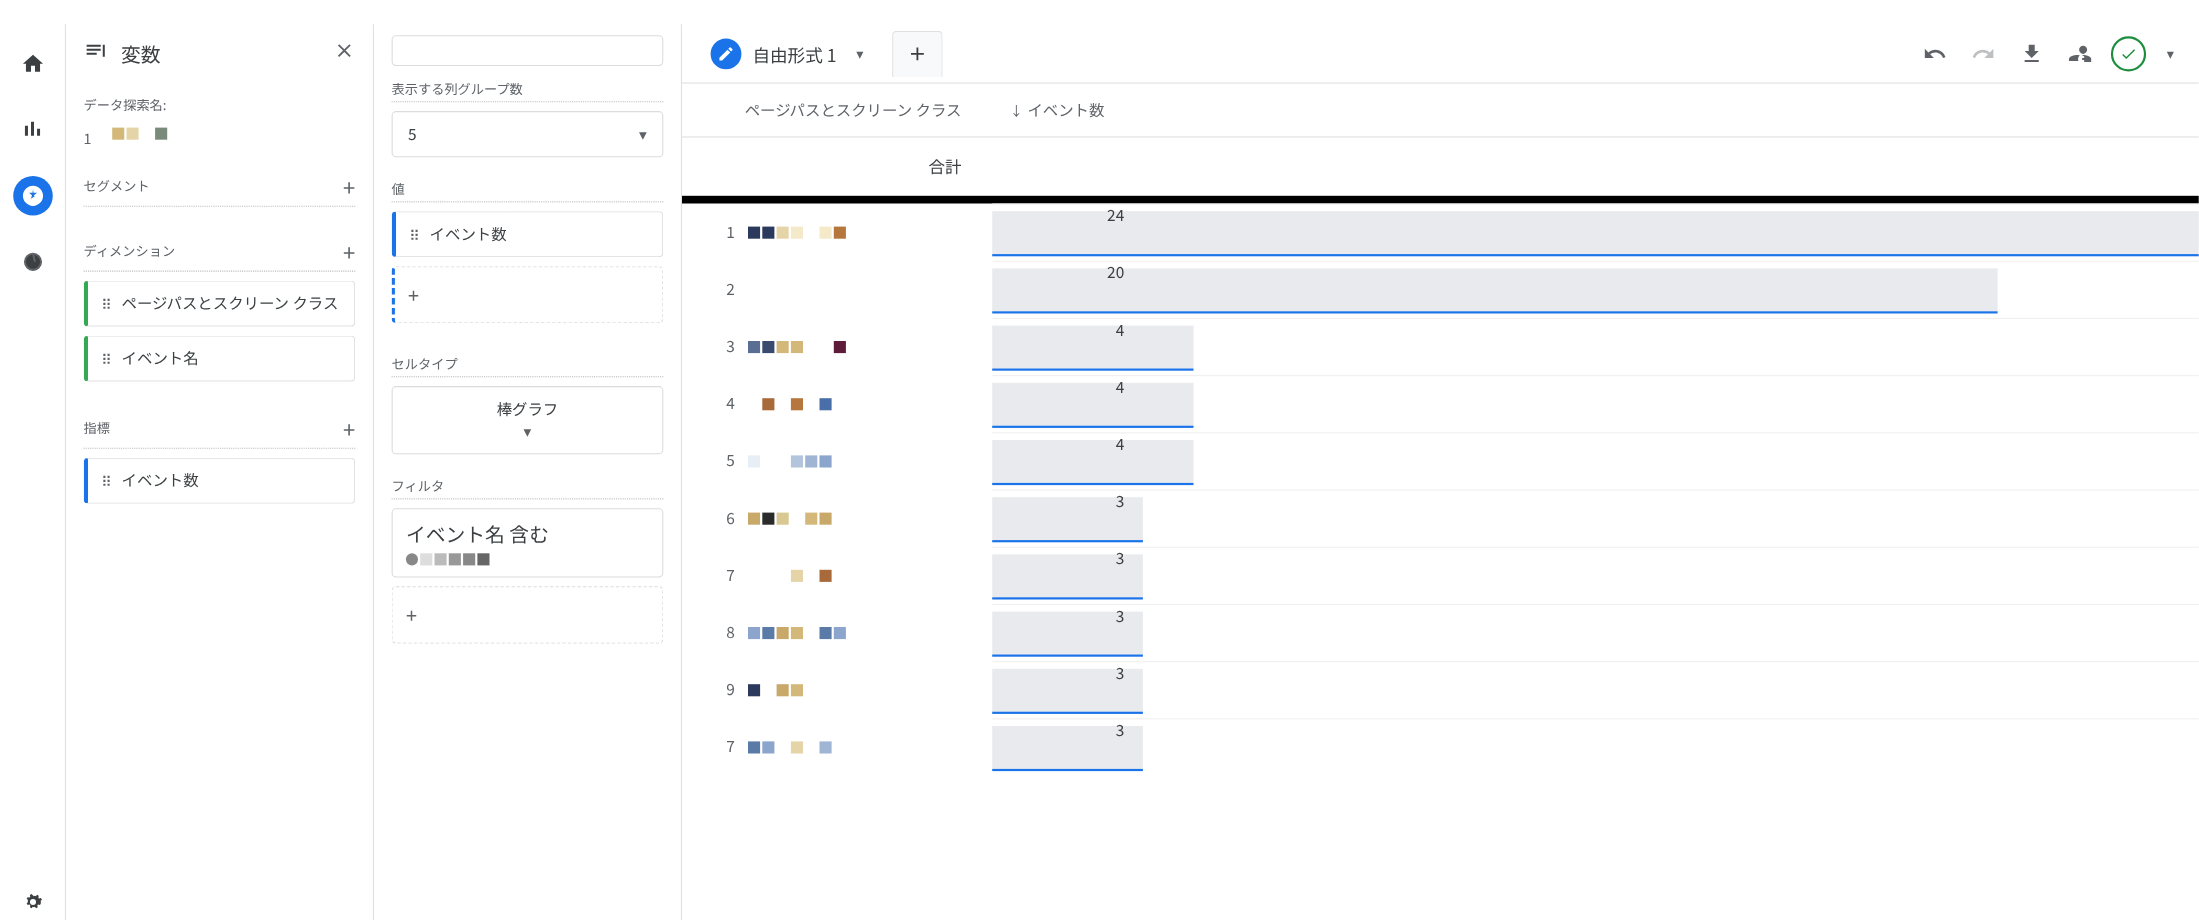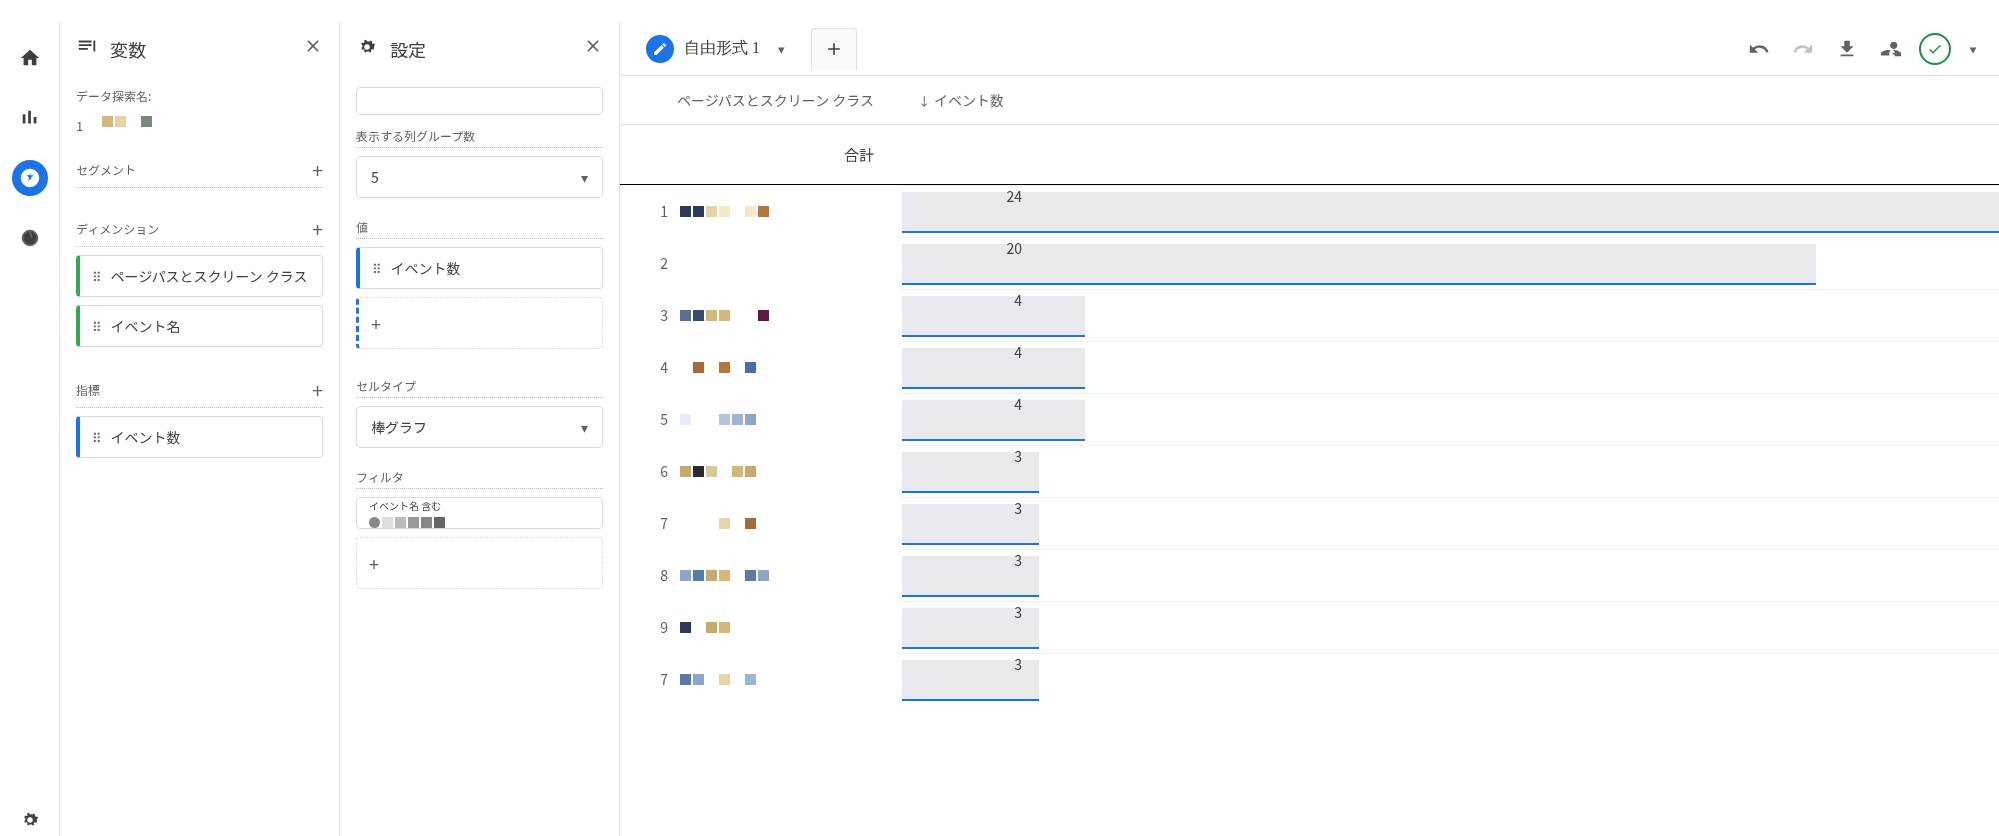--- a/index.html
+++ b/index.html
@@ -39,43 +39,43 @@
 .chip-text { font-size: 14px; }
 .drag-dots { color: #5f6368; font-size: 13px; letter-spacing: -1px; }
 
 .dropzone { border: 1px dashed #dadce0; border-radius: 4px; padding: 12px; display: flex; align-items: center; gap: 8px; font-size: 13px; color: #5f6368; margin-bottom: 8px; }
 .dropzone.blue-left { border-left: 3px dashed #1a73e8; }
 .dropzone .plus-sm { font-size: 18px; color: #5f6368; }
 
 .select-box { display: flex; align-items: center; justify-content: space-between; padding: 10px 14px; border: 1px solid #dadce0; border-radius: 4px; font-size: 14px; cursor: pointer; }
 .select-arrow { color: #5f6368; }
 
-.filter-chip { border: 1px solid #dadce0; border-radius: 4px; padding: 0 12px; margin-bottom: 8px; font-size: 10px; }
+.filter-chip { border: 1px solid #dadce0; border-radius: 4px; padding: 10px 12px; margin-bottom: 8px; font-size: 18px; }
 .filter-chip .blur-row { margin-top: 4px; display: flex; gap: 2px; }
 
 
 .main { flex: 1; display: flex; flex-direction: column; }
 .tab-bar { display: flex; align-items: center; border-bottom: 1px solid #e0e0e0; padding-left: 8px; height: 54px; }
 .tab { display: flex; align-items: center; gap: 10px; padding: 0 18px; height: 100%; }
 .tab-icon { width: 28px; height: 28px; background: #1a73e8; border-radius: 50%; display: flex; align-items: center; justify-content: center; color: #fff; }
-.tab-label { font-size: 16px; font-family: Liberation Serif, serif; }
+.tab-label { font-size: 16px; }
 .tab-dropdown { color: #5f6368; margin-left: 8px; }
 .tab-add { border: 1px solid #e0e0e0; width: 46px; height: 42px; display: flex; align-items: center; justify-content: center; cursor: pointer; margin-left: 8px; border-radius: 4px 4px 0 0; border-bottom: none; background: #f8f9fa; }
 .tab-spacer { flex: 1; }
 .toolbar-btn { width: 36px; height: 36px; display: flex; align-items: center; justify-content: center; color: #5f6368; cursor: pointer; margin-right: 8px; }
 .status-btn { width: 32px; height: 32px; border: 2px solid #1e8e3e; border-radius: 50%; display: flex; align-items: center; justify-content: center; color: #1e8e3e; }
 
 .table-wrap { flex: 1; overflow: auto; padding: 0; }
 .table-header { display: flex; border-bottom: 1px solid #e0e0e0; }
 .th { padding: 14px 16px; font-size: 14px; color: #5f6368; }
 .th-dim { width: 282px; text-align: right; padding-right: 28px; }
 .th-metric { flex: 1; display: flex; align-items: center; gap: 4px; }
 .sort-arrow { font-size: 12px; }
 
-.total-row { display: flex; border-bottom: 1px solid #000000; height: 60px; align-items: center; }
+.total-row { display: flex; border-bottom: 7px solid #000000; height: 60px; align-items: center; }
 .total-label { width: 282px; text-align: right; padding-right: 28px; font-size: 15px; }
 .total-val { flex: 1; text-align: center; font-size: 15px; font-weight: 500; padding-top: 4px; }
 .total-val-inner { width: 180px; text-align: right; padding-right: 60px; display: inline-block; }
 
 .data-row { display: flex; height: 52px; align-items: center; }
 .row-num { width: 60px; text-align: right; padding-right: 12px; color: #5f6368; font-size: 14px; }
 .row-dim { width: 222px; display: flex; align-items: center; gap: 2px; }
 .row-bar-cell { flex: 1; position: relative; height: 100%; display: flex; align-items: flex-start; border-top: 1px solid #f0f0f0; }
 .row-bar-bg { position: absolute; left: 0; top: 6px; bottom: 6px; background: #e8eaed; }
 .row-bar-border { position: absolute; left: 0; bottom: 4px; height: 2px; background: #1a73e8; }
@@ -172,33 +172,20 @@
         <span class="plus">+</span>
       </div>
       <div class="chip chip-blue" style="margin-top:8px;">
         <span class="drag-dots">⠿</span>
         <span class="chip-text">イベント数</span>
       </div>
     </div>
   </div>
 
   <div class="panel panel-settings">
-    <div class="panel-header">
-      <span>
-        <svg width="22" height="22" viewBox="0 0 24 24">
-            <path d="M19.4 13l.6-1-.6-1 1.5-1.2-1-1.7-1.8.4-.8-.8.4-1.8-1.7-1-1.2 1.5-1-.6-1 .6L10.6 4l-1.7 1 .4 1.8-.8.8-1.8-.4-1 1.7L7.2 10l-.6 1 .6 1-1.5 1.2 1 1.7 1.8-.4.8.8-.4 1.8 1.7 1 1.2-1.5 1 .6 1-.6 1.2 1.5 1.7-1-.4-1.8.8-.8 1.8.4 1-1.7L19.4 13zM12 15a3 3 0 110-6 3 3 0 010 6z"></path>
-          </svg>
-      </span>
-      <span class="panel-title">設定</span>
-      <button class="close-btn">
-        <svg width="20" height="20" viewBox="0 0 24 24">
-            <path d="M19 6.4L17.6 5 12 10.6 6.4 5 5 6.4 10.6 12 5 17.6 6.4 19 12 13.4 17.6 19 19 17.6 13.4 12z"></path>
-          </svg>
-      </button>
-    </div>
 
     <div class="section">
       <div style="border:1px solid #dadce0; border-radius:4px; height:28px; margin-bottom:12px;"></div>
       <div class="section-label">表示する列グループ数</div>
       <div class="select-box" style="margin-top:8px;">
         <span>5</span>
         <span class="select-arrow">▾</span>
       </div>
     </div>
 
@@ -208,21 +195,21 @@
         <span class="drag-dots">⠿</span>
         <span class="chip-text">イベント数</span>
       </div>
       <div class="dropzone blue-left">
         <span class="plus-sm">+</span>
       </div>
     </div>
 
     <div class="section">
       <div class="section-label">セルタイプ</div>
-      <div class="select-box" style="margin-top:8px;">
+      <div class="select-box" style="margin-top:8px;flex-direction:column;">
         <span>棒グラフ</span>
         <span class="select-arrow">▾</span>
       </div>
     </div>
 
     <div class="section">
       <div class="section-label">フィルタ</div>
       <div class="filter-chip" style="margin-top:8px;">
         <div>イベント名 含む</div>
         <div class="blur-row">

